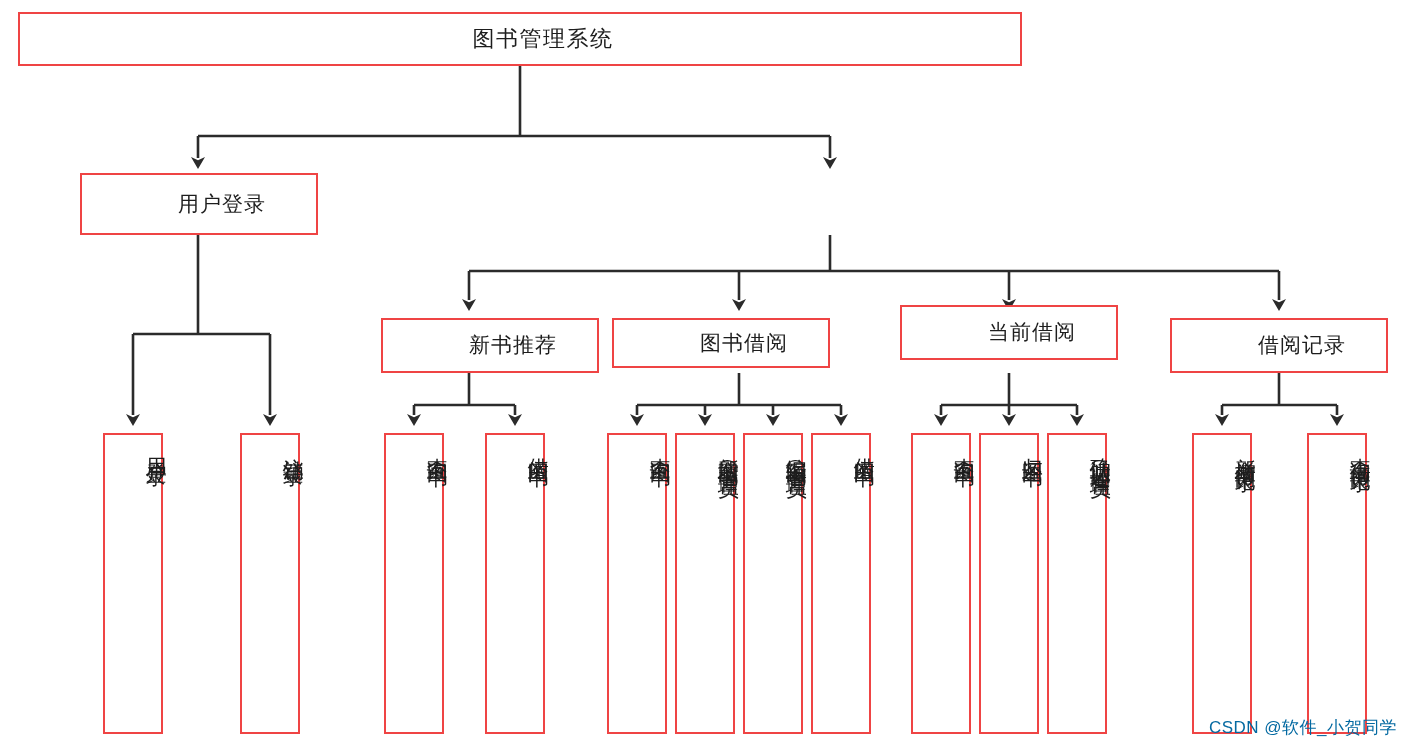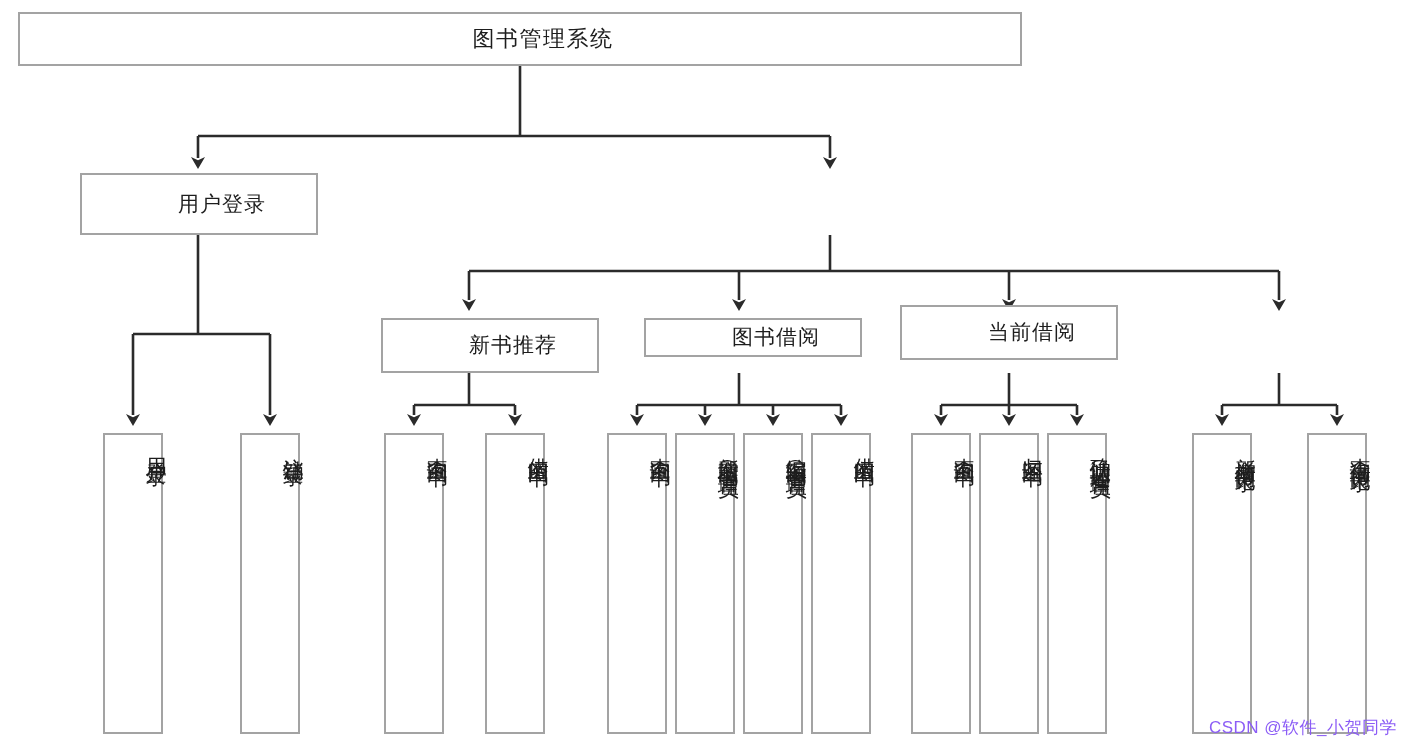--- a/index.html
+++ b/index.html
@@ -23,21 +23,21 @@
     left: 0;
     top: 0;
     width: 1405px;
     height: 747px;
     pointer-events: none;
   }
   .node {
     position: absolute;
     box-sizing: border-box;
     background: #ffffff;
-    border: 2px solid #a3a3a3;
+    border: 2px solid #ef4444;
     display: flex;
     align-items: center;
     justify-content: center;
     color: #1d1d1d;
     padding-left: 46px;
   }
   .node .nlabel {
     display: block;
     text-align: center;
     line-height: 1.15;
@@ -65,21 +65,21 @@
     line-height: 1.06;
     letter-spacing: 3px;
     white-space: nowrap;
     text-align: start;
   }
   .watermark {
     position: absolute;
     right: 8px;
     bottom: 8px;
     font-size: 17px;
-    color: #8b5cf6;
+    color: #0369a1;
     letter-spacing: 0.5px;
     white-space: nowrap;
     user-select: none;
     margin-left: 40px;
   }
 </style>
 </head>
 <body>
 
 <div id="canvas">
@@ -138,26 +138,29 @@
     <span class="nlabel">图书管理系统</span>
   </div>
 
   <div class="node horiz" style="left:80px; top:173px; width:238px; height:62px;">
     <span class="nlabel">用户登录</span>
   </div>
 
   <div class="node horiz" style="left:381px; top:318px; width:218px; height:55px;">
     <span class="nlabel">新书推荐</span>
   </div>
-  <div class="node horiz" style="left:644px; top:318px; width:218px; height:39px;">
+  <div class="node horiz" style="left:612px; top:318px; width:218px; height:50px;">
     <span class="nlabel">图书借阅</span>
   </div>
   <div class="node horiz" style="left:900px; top:305px; width:218px; height:55px;align-items:center;">
     <span class="nlabel">当前借阅</span>
   </div>
+  <div class="node horiz" style="left:1170px; top:318px; width:218px; height:55px;">
+    <span class="nlabel">借阅记录</span>
+  </div>
 
   <div class="node vert" style="left:103px; top:433px; width:60px; height:301px;">
     <span class="nlabel">用户登录</span>
   </div>
   <div class="node vert" style="left:240px; top:433px; width:60px; height:301px;">
     <span class="nlabel">注销登录</span>
   </div>
 
   <div class="node vert" style="left:384px; top:433px; width:60px; height:301px;">
     <span class="nlabel">查询图书</span>

